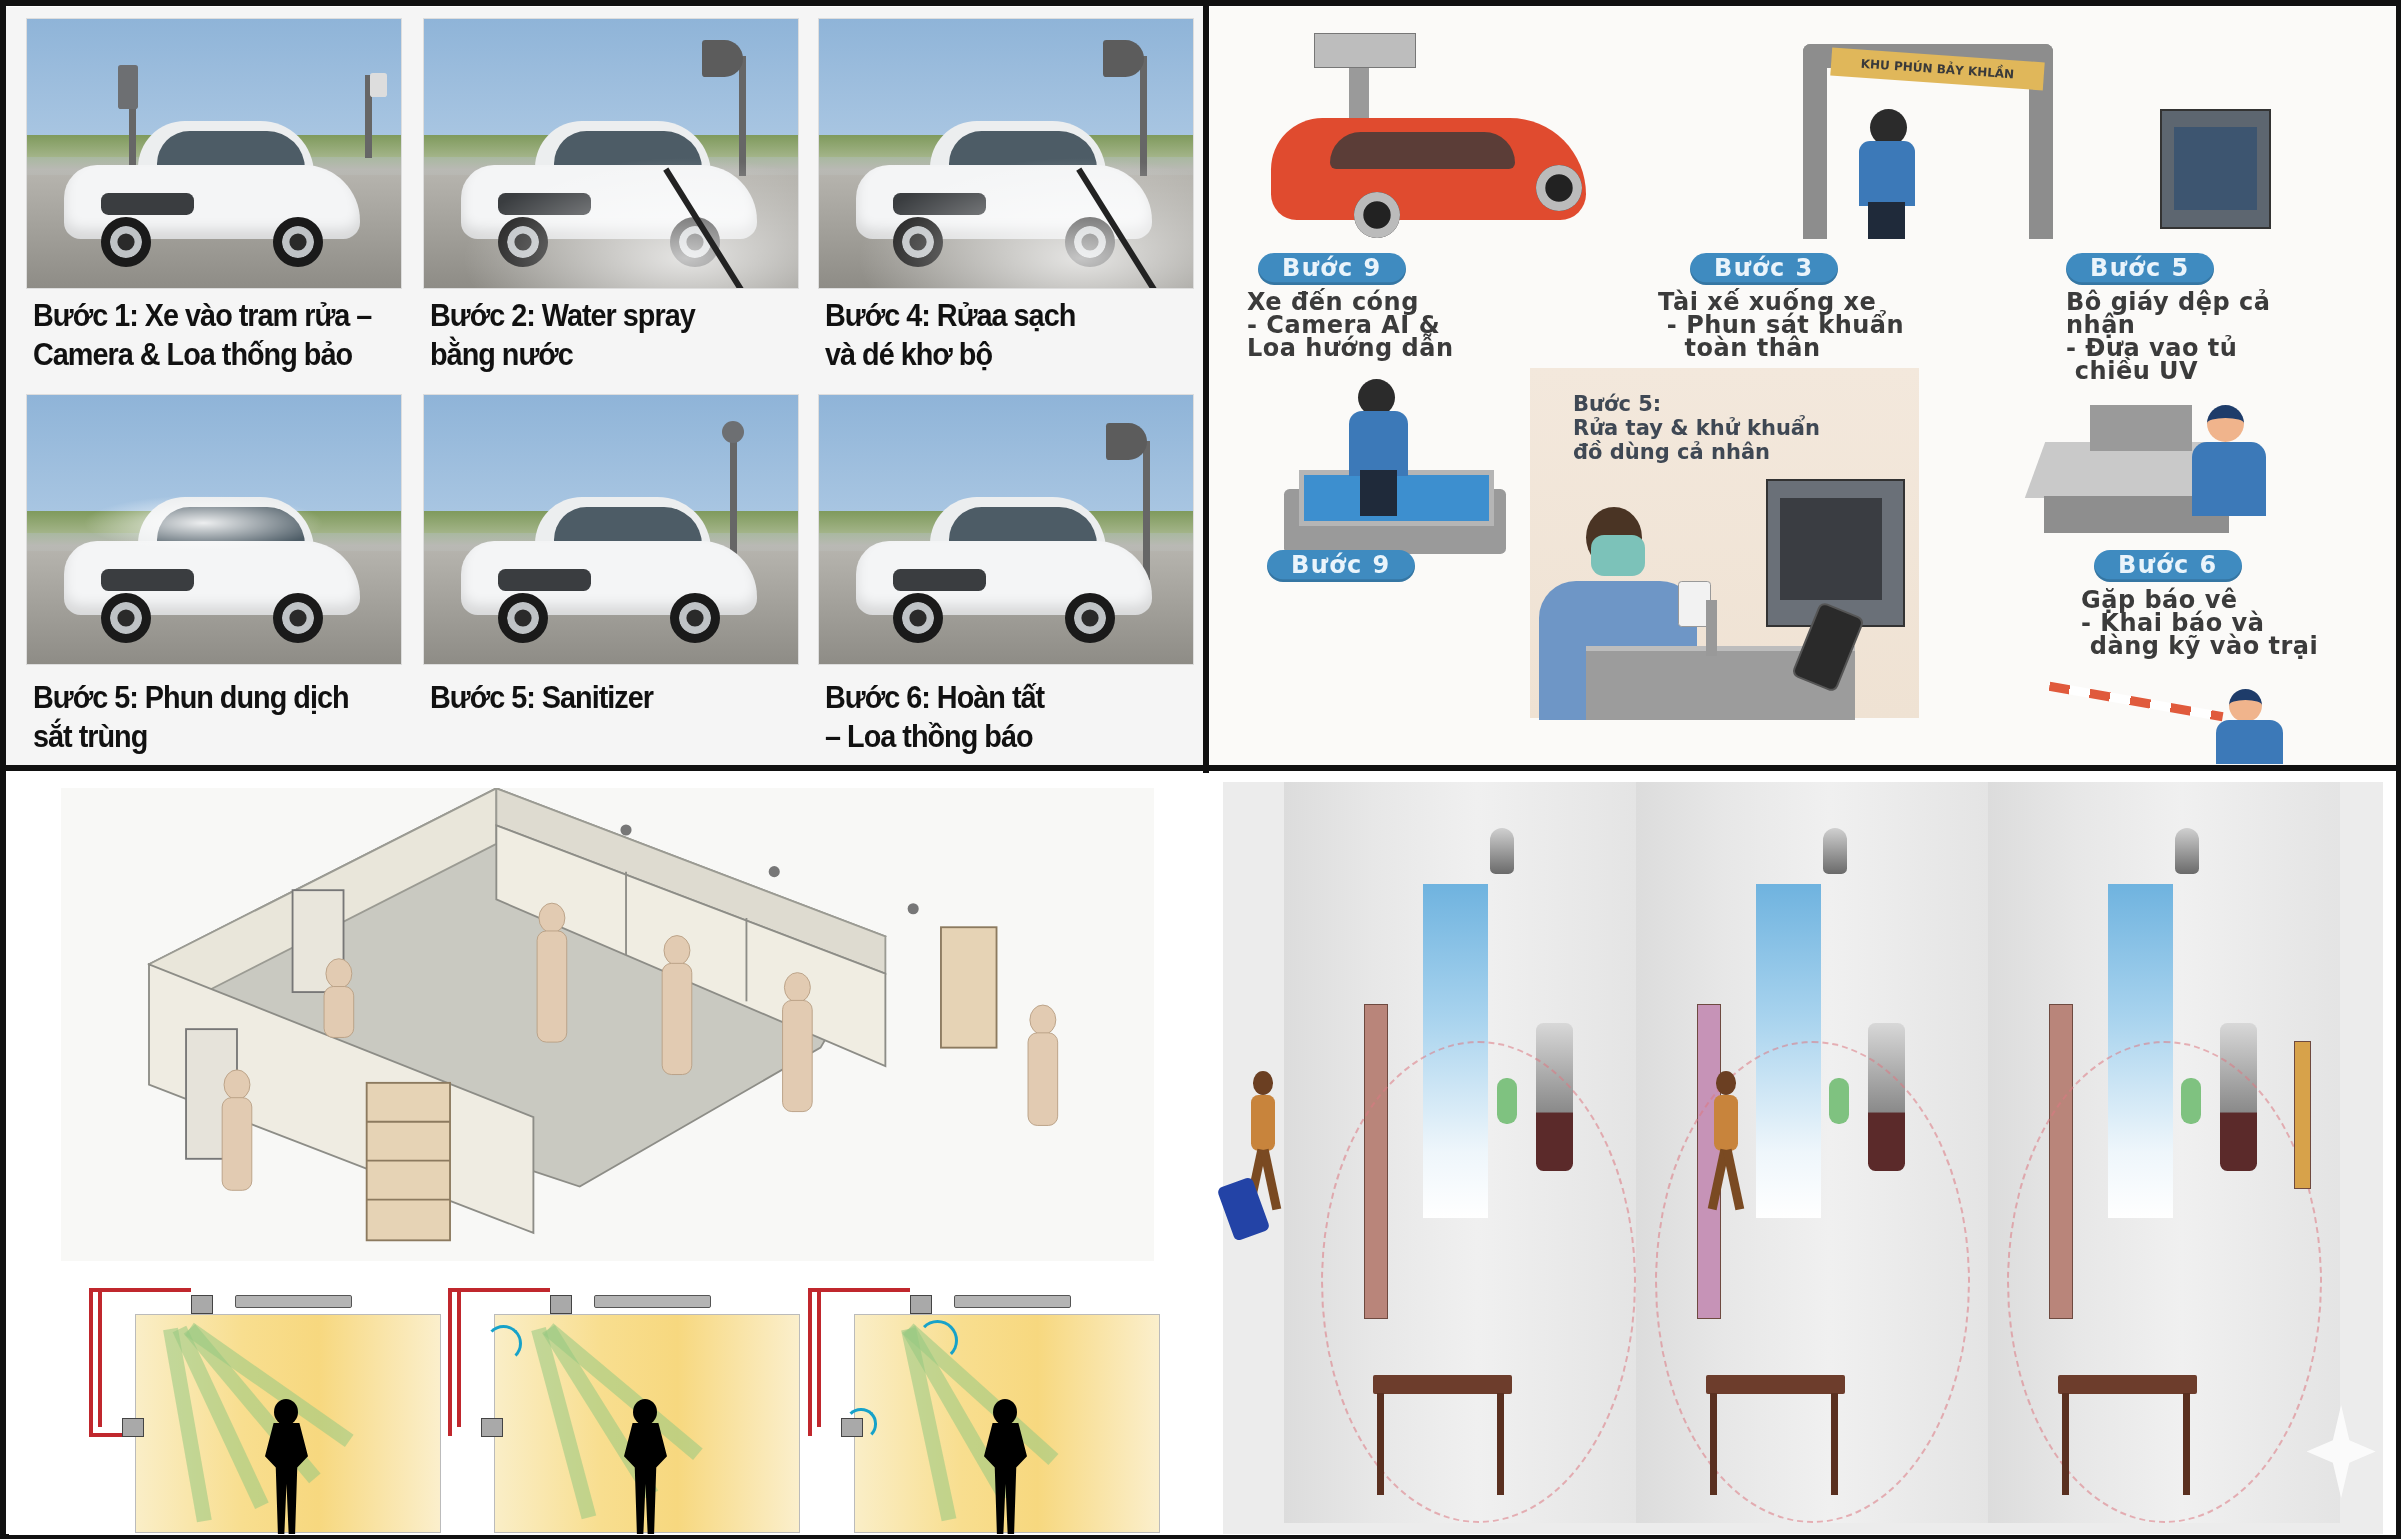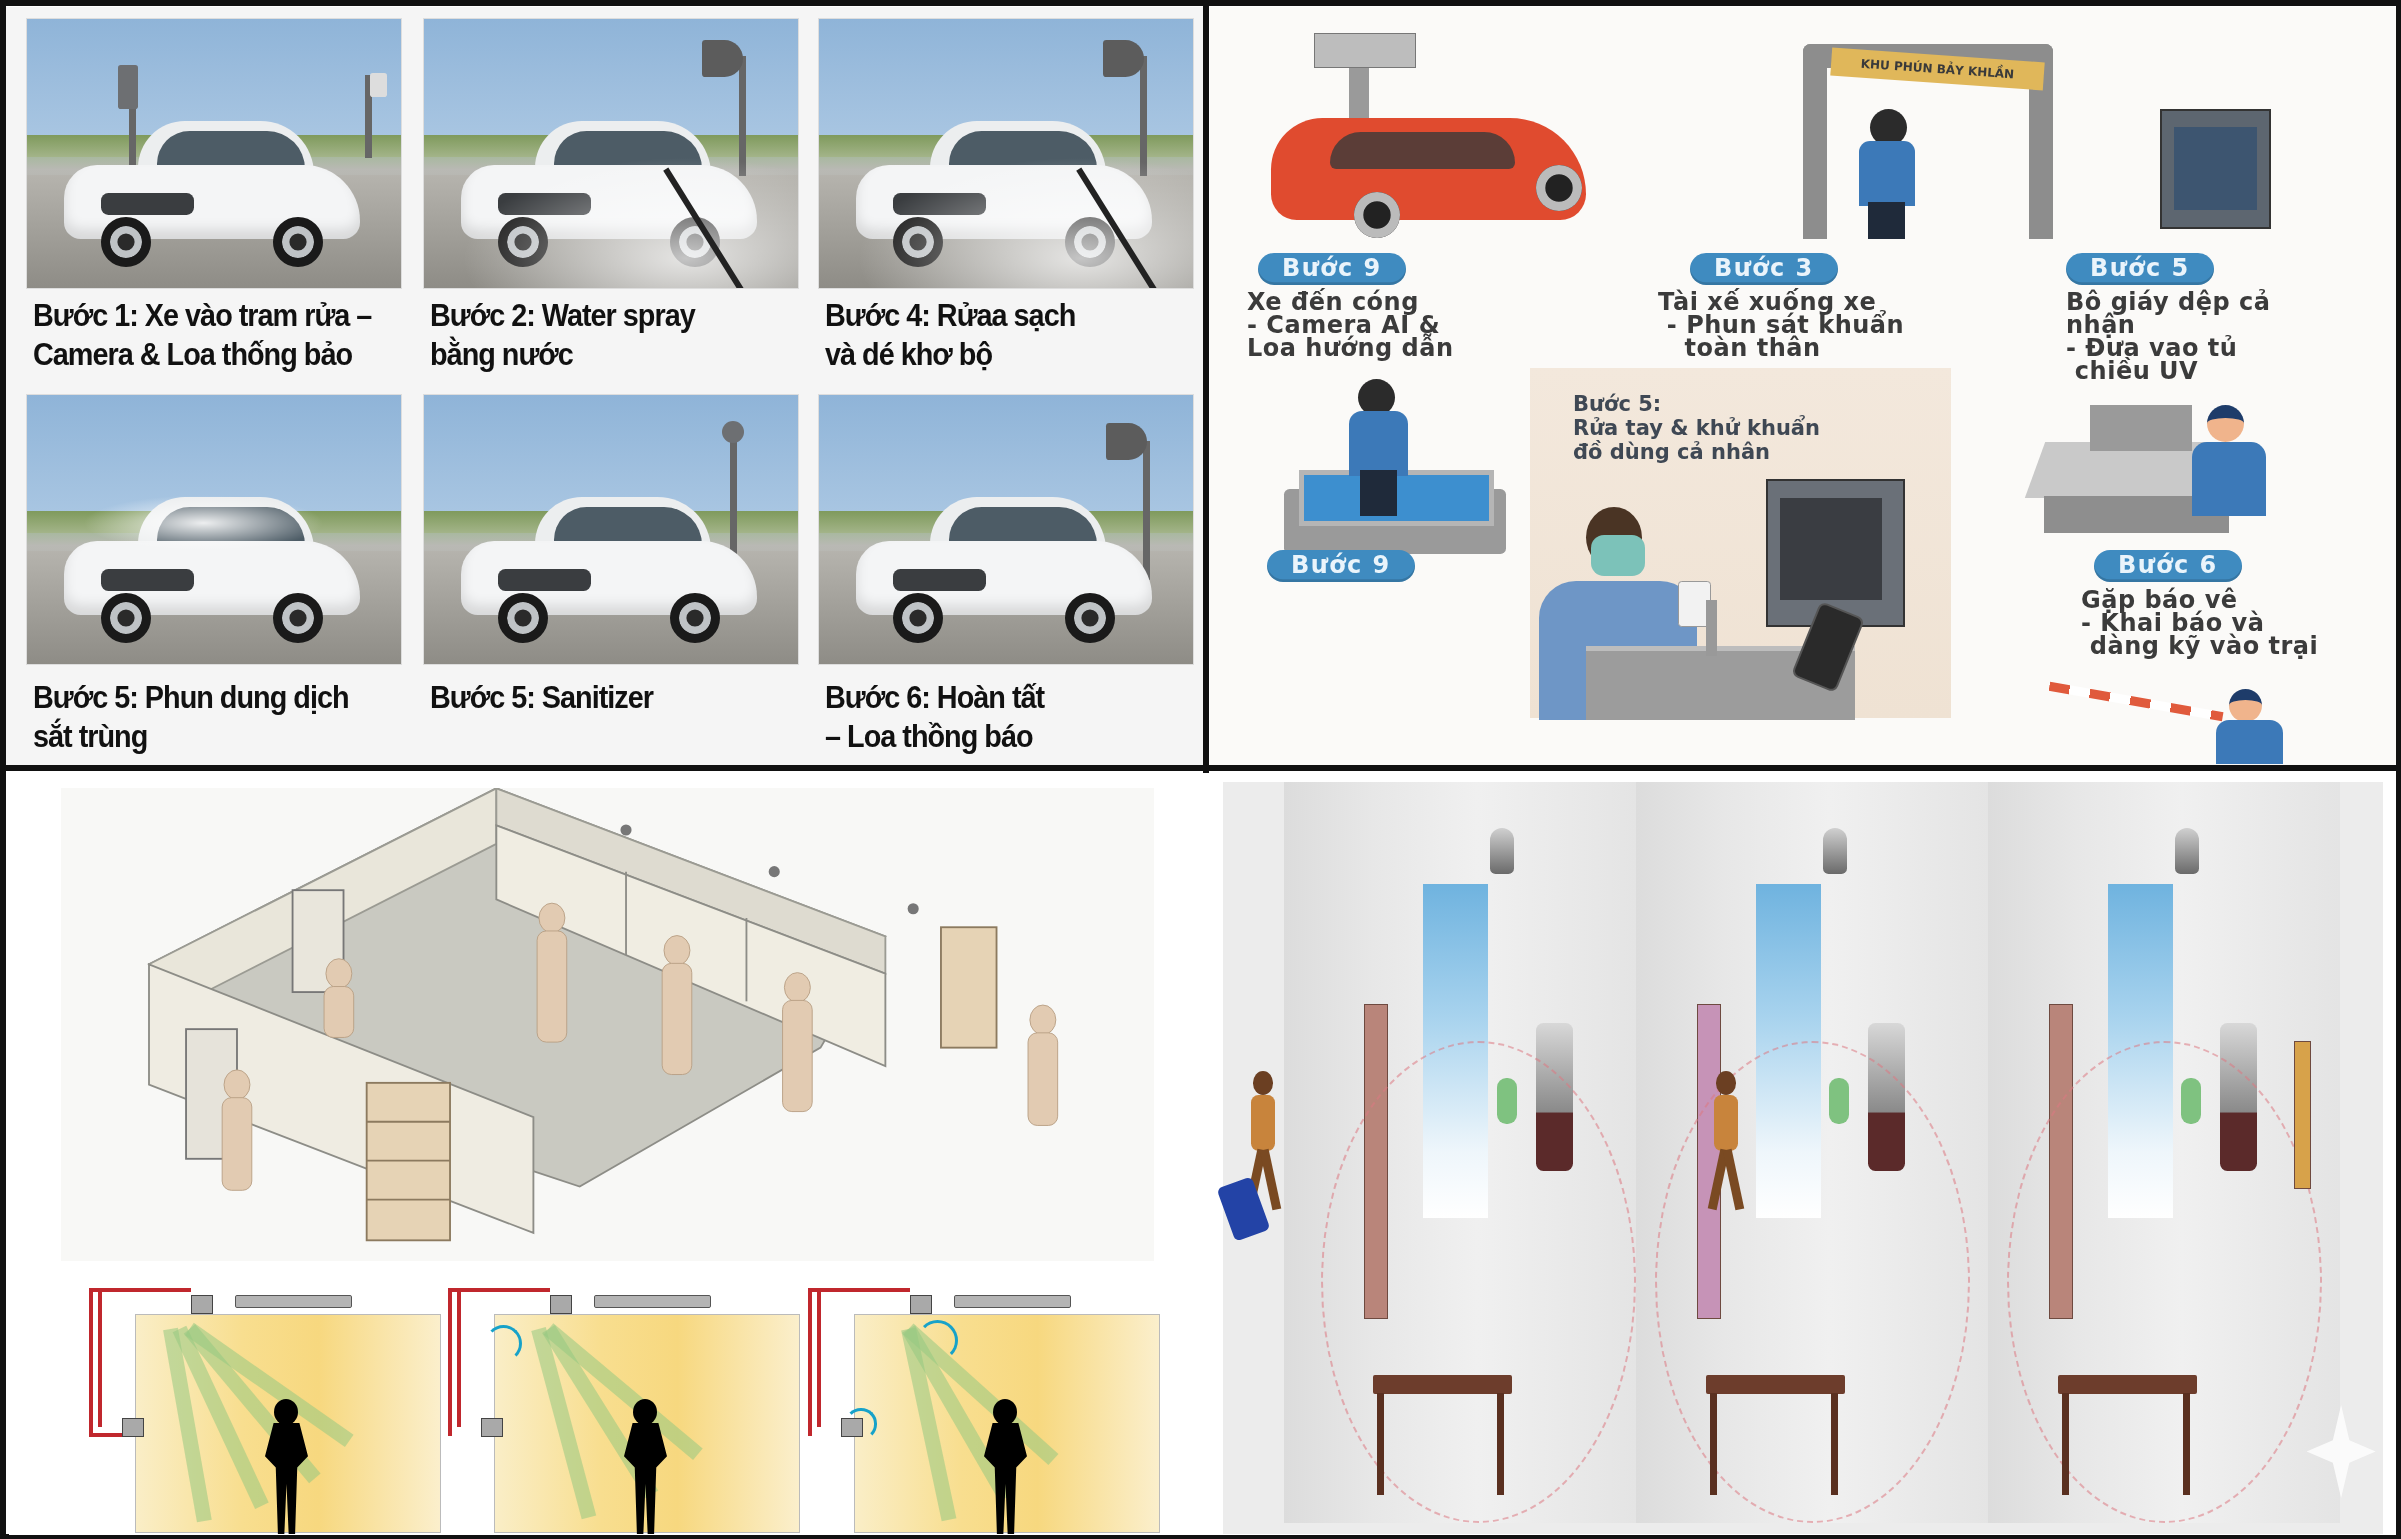--- a/index.html
+++ b/index.html
@@ -45,21 +45,21 @@
   .car-caption { position: absolute; left: 7.4px; top: 278px; width: 389px;
     font-family: "Liberation Sans", sans-serif; font-weight: bold; font-size: 32px; line-height: 39px;
     color: #111; letter-spacing: -1.1px; transform: scaleX(0.9); transform-origin: left top; }
 
   
   .pill { position: absolute; height: 31.5px; padding: 0 24px; border-radius: 16.7px; background: #3f8bc0;
     color: #eaf4fb; font-family: "DejaVu Sans", sans-serif; font-weight: bold; font-size: 24px; line-height: 31.5px;
     letter-spacing: 1.4px; box-shadow: inset 0 -2.8px 0 rgba(0,0,0,0.15); }
   .step-text { position: absolute; font-family: "DejaVu Sans", sans-serif; font-weight: bold; color: #3b3b3b;
     font-size: 24px; line-height: 23px; letter-spacing: 0.5px; white-space: pre; }
-  .step5-card { position: absolute; left: 320px; top: 361px; width: 421px; height: 350px;
+  .step5-card { position: absolute; left: 320px; top: 361px; width: 389px; height: 350px;
     background: linear-gradient(#f3e8dc, #efe2d3); padding-left: 45px; }
   .step5-title { position: absolute; left: 43px; top: 24px; font-family: "DejaVu Sans", sans-serif;
     font-weight: bold; color: #3f4854; font-size: 21px; line-height: 24px; white-space: pre; }
 
   .shape { position: absolute; }
 
   
   .iso-wrap { position: absolute; left: 52px; top: 15px; width: 1093px; height: 473px; background: #f8f8f6; }
   .sensor-panel { position: absolute; top: 515px; width: 354px; height: 232px; }
   .sensor-room { position: absolute; left: 46px; top: 26px; width: 306px; height: 219px;

